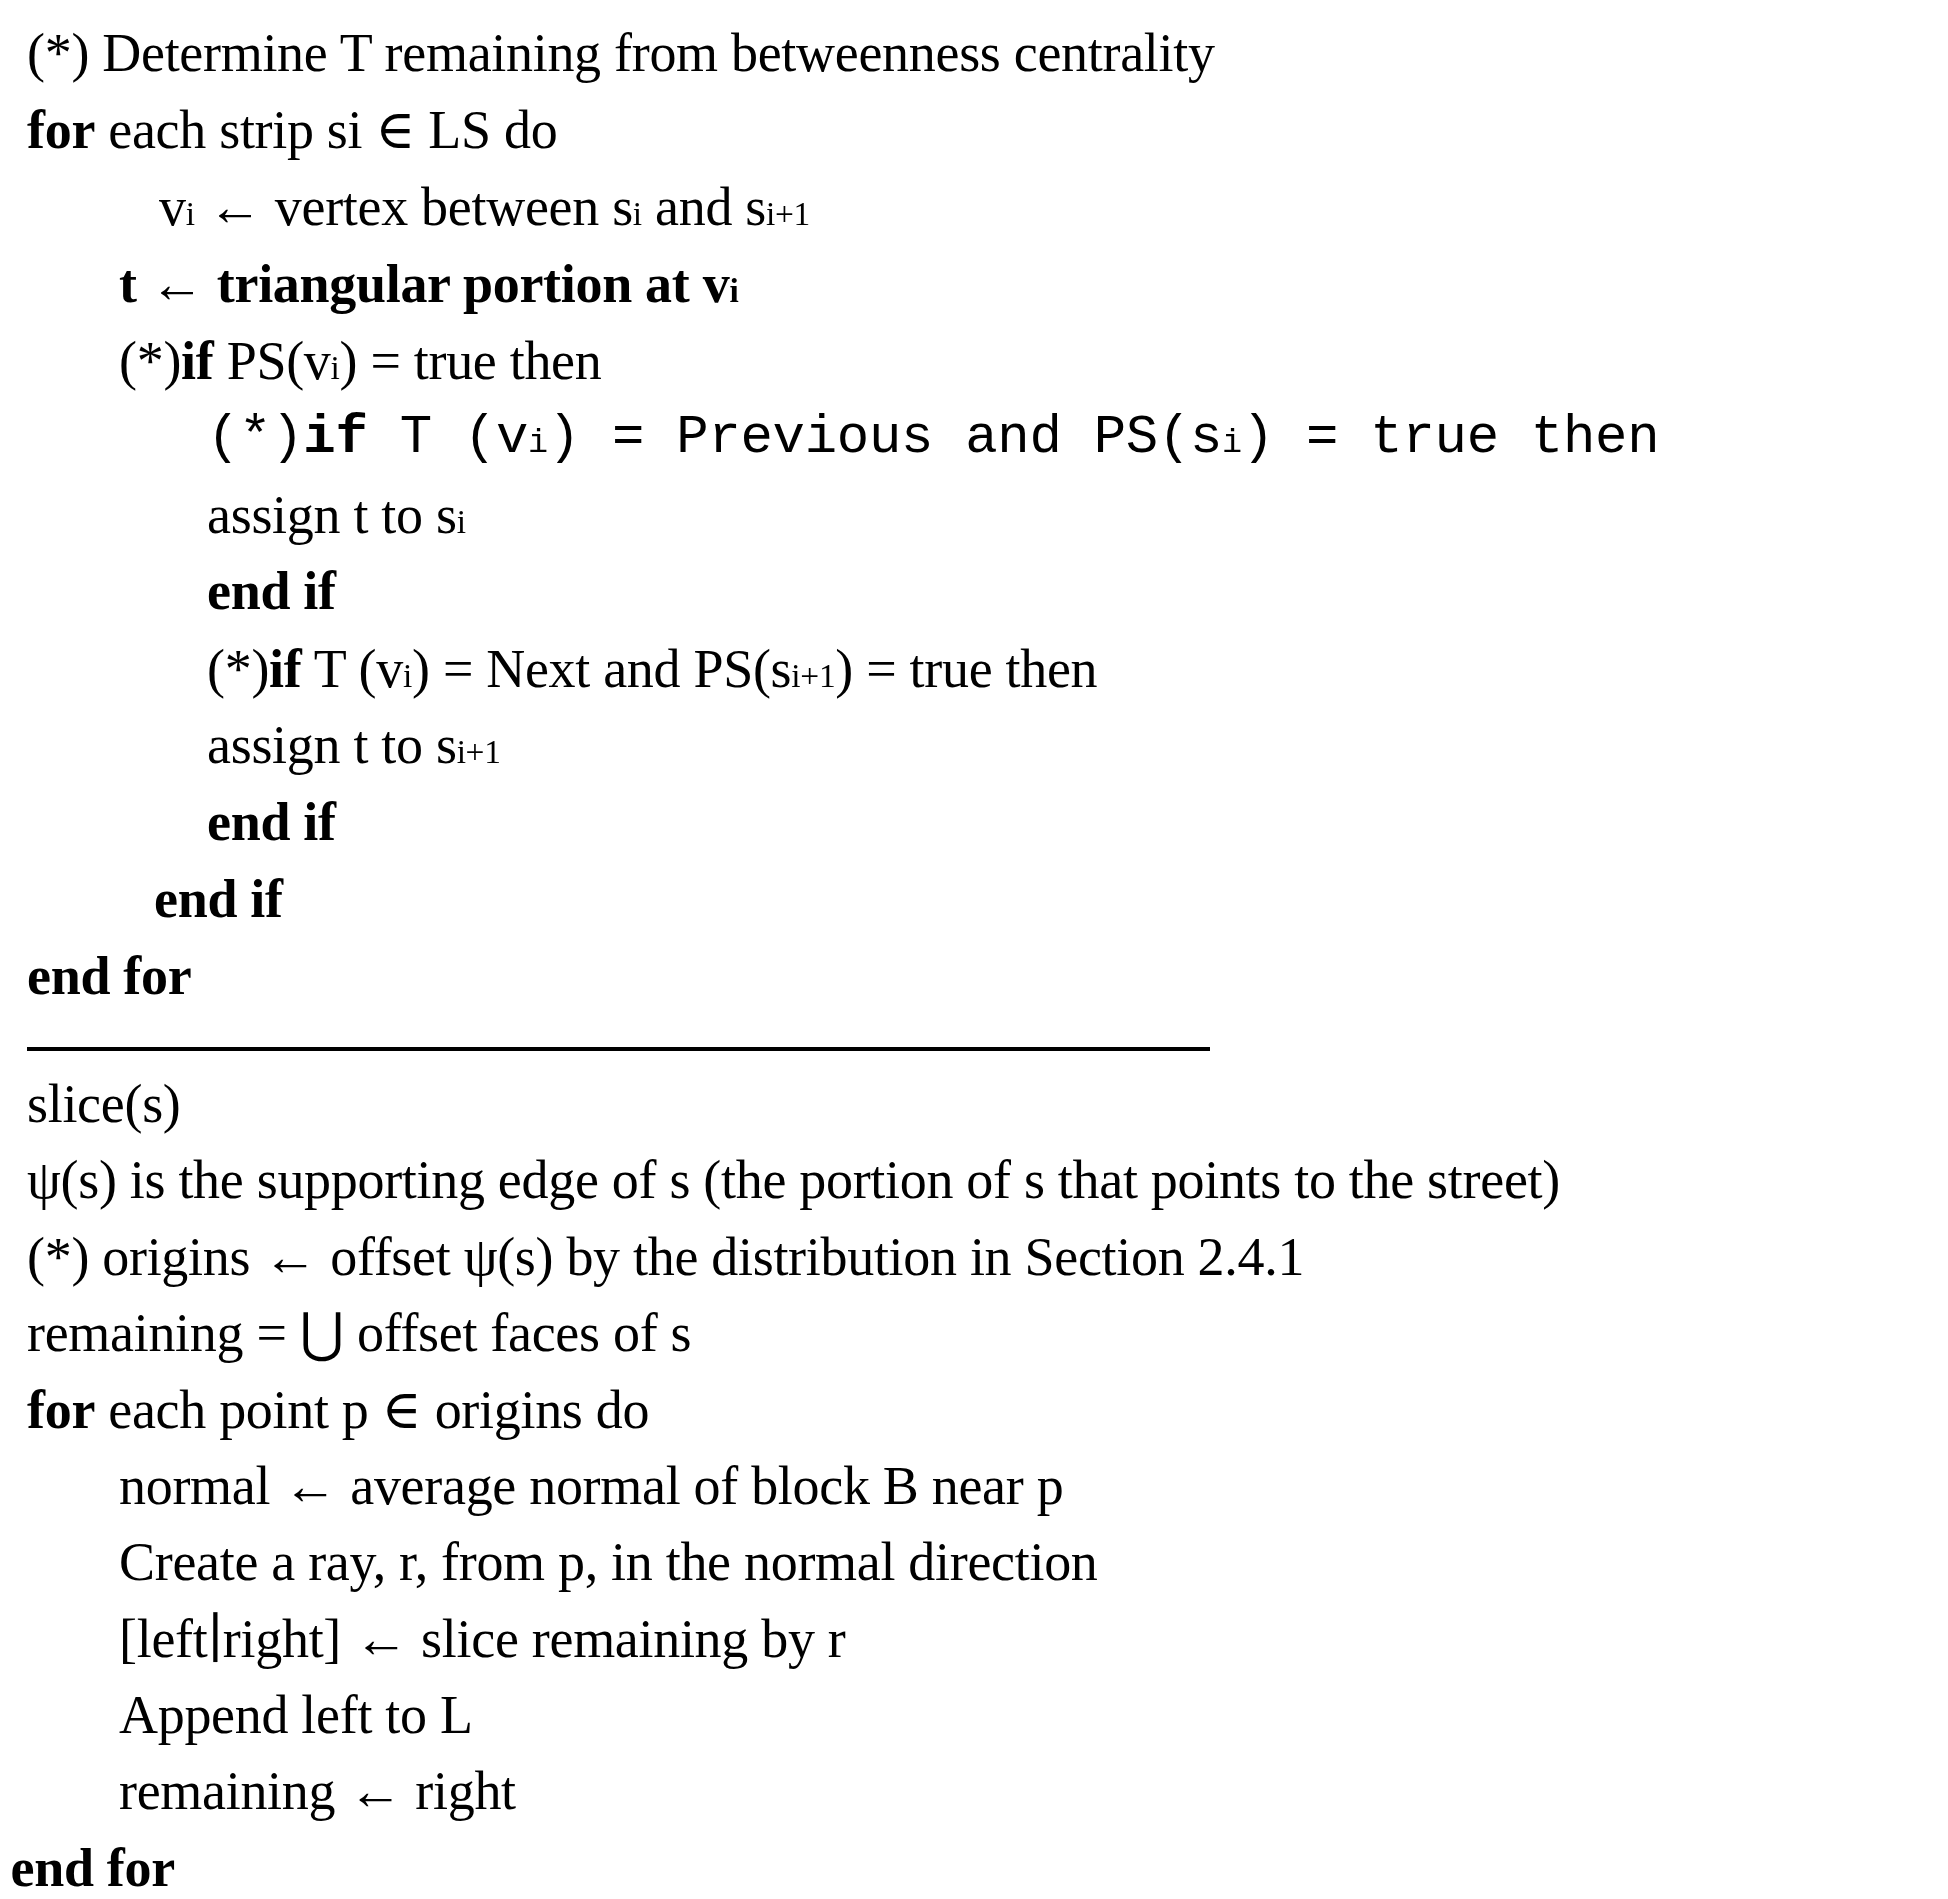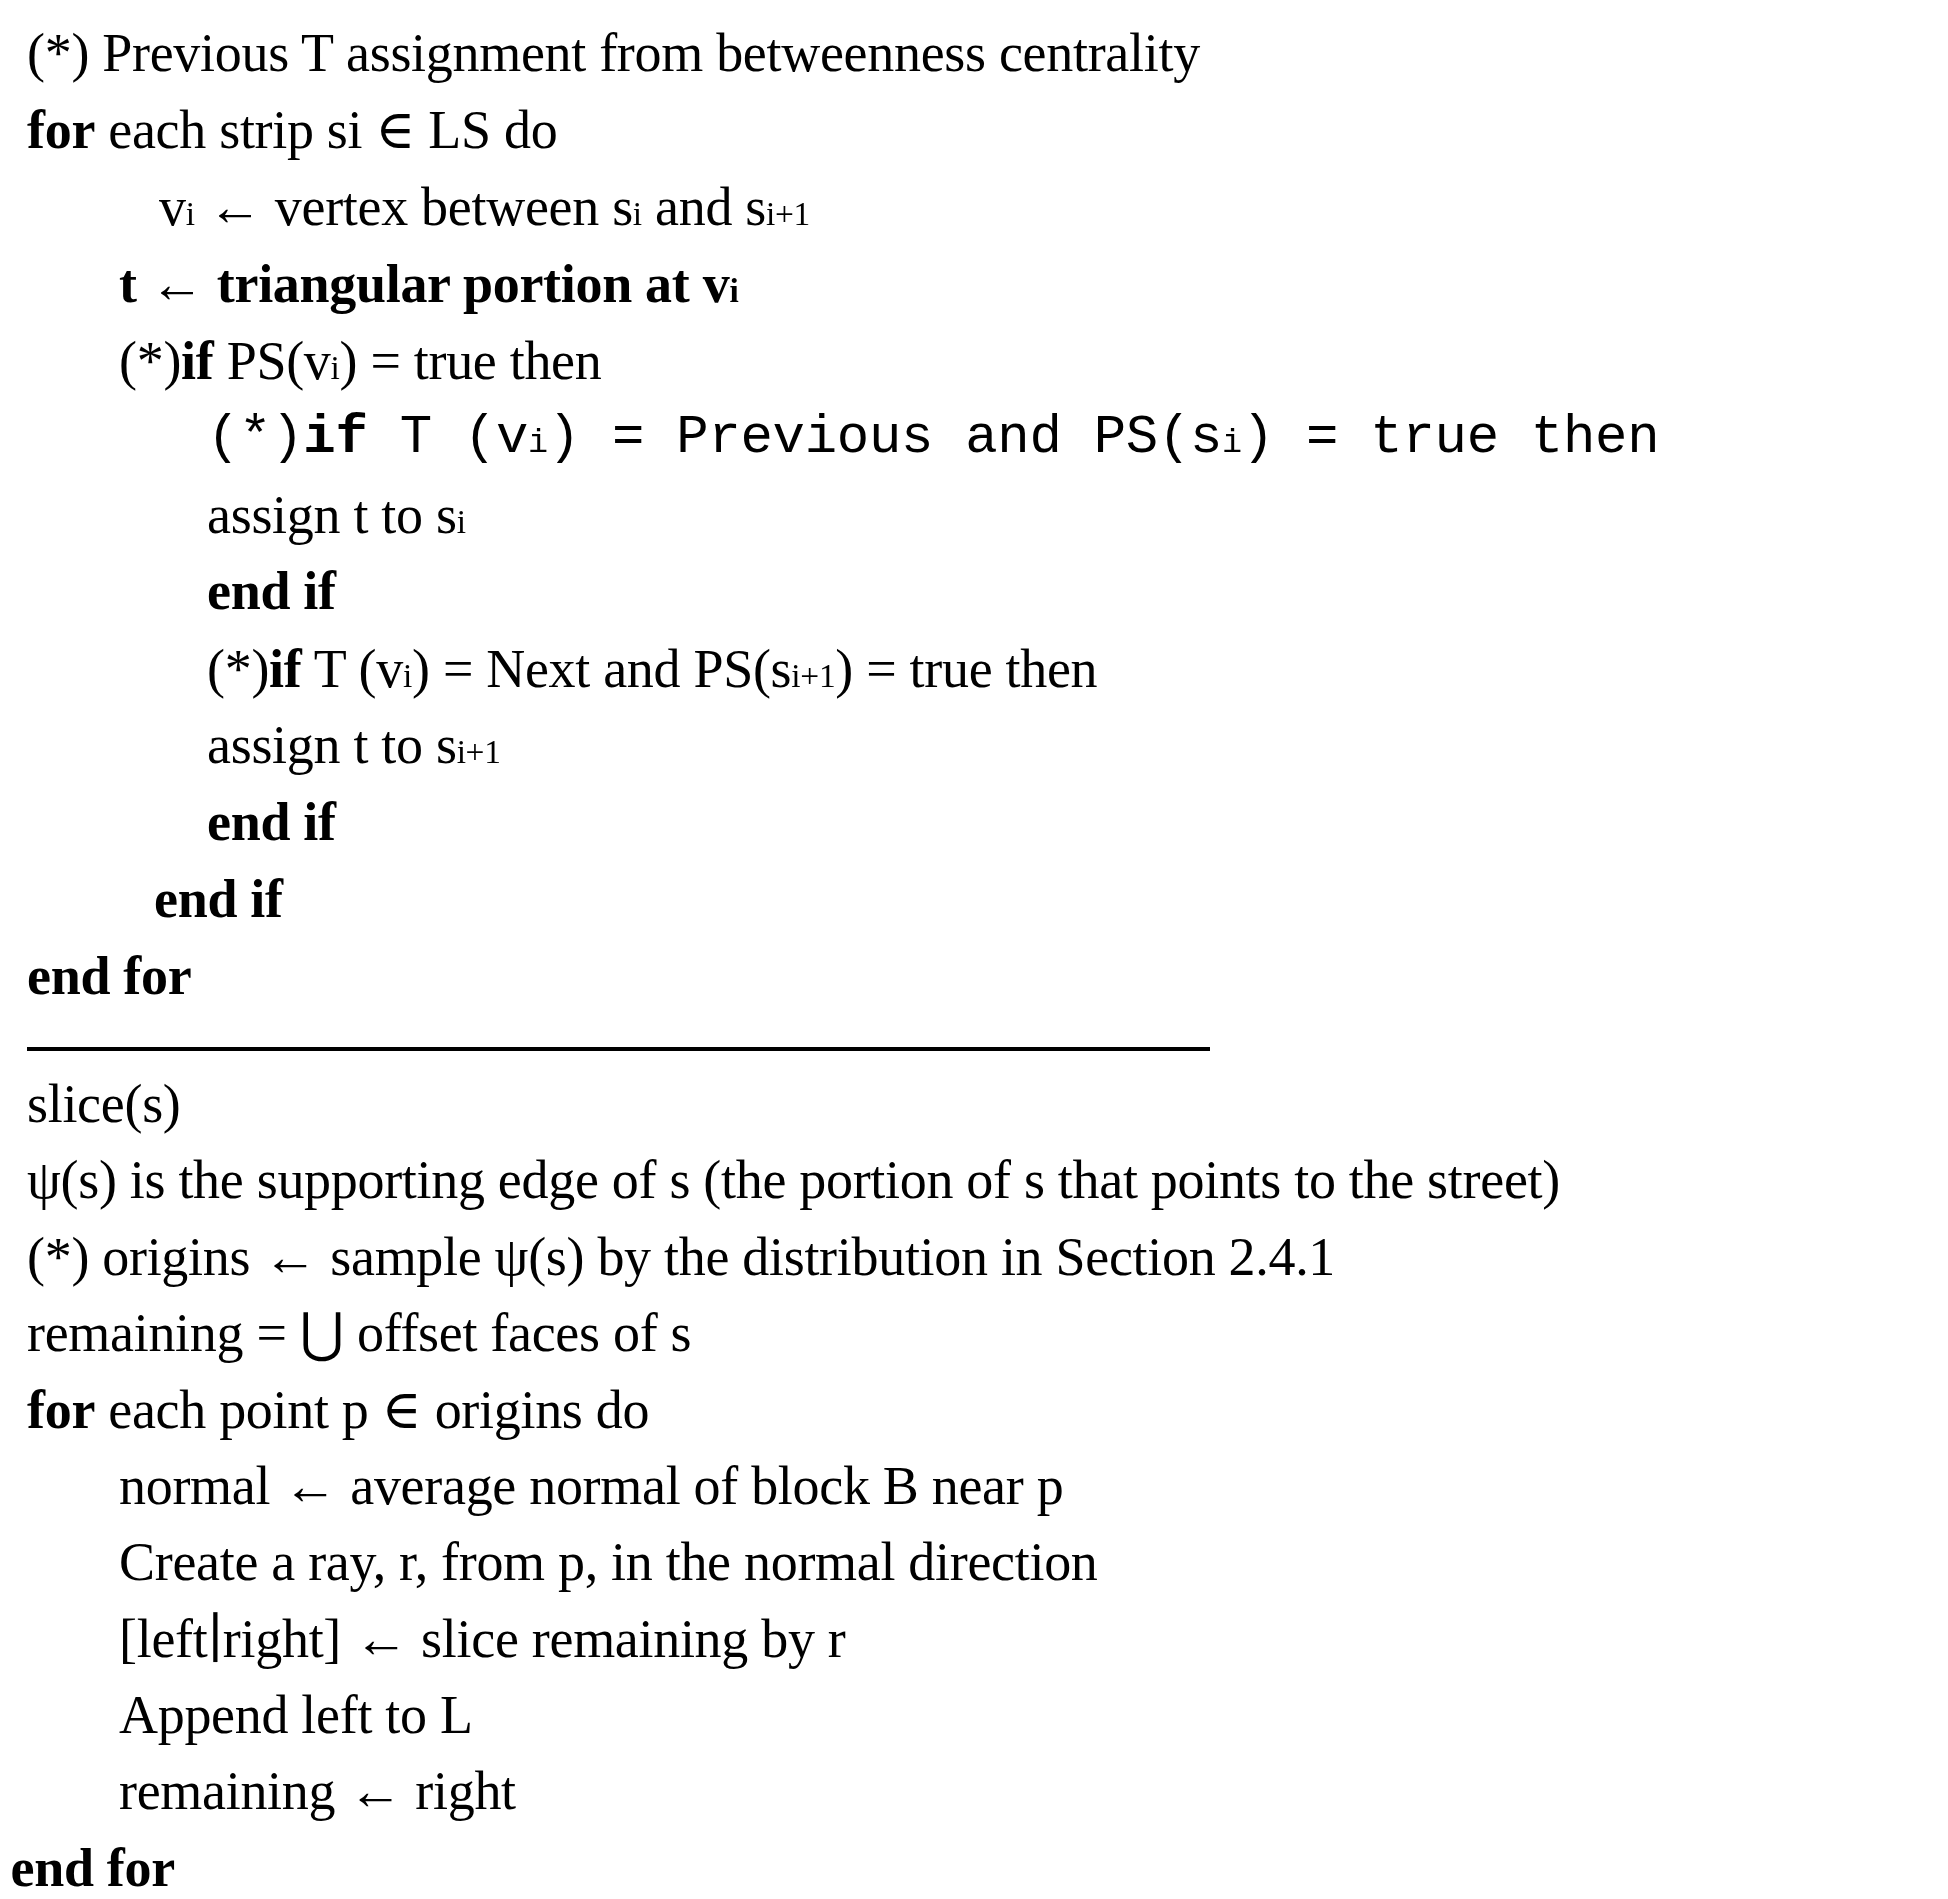--- a/index.html
+++ b/index.html
@@ -30,39 +30,39 @@
       top: 1047px;
       width: 1183px;
       height: 3.5px;
       background: #000000;
     }
   </style>
 </head>
 <body>
 
 <div id="algo-top">
-    <div class="line" style="left: 27px; top: 26px;"><span>(*) Previous T assignment from betweenness centrality</span></div>
+    <div class="line" style="left: 27px; top: 26px;"><span>(*) Determine T remaining from betweenness centrality</span></div>
     <div class="line" style="left: 27px; top: 103px;"><span class="kw">for</span><span> each strip si ∈ LS do</span></div>
     <div class="line" style="left: 119px; top: 180px; margin-left: 40px;"><span>v</span><span class="sub">i</span><span> ← vertex between s</span><span class="sub">i</span><span> and s</span><span class="sub">i+1</span></div>
     <div class="line" style="left: 119px; top: 257px; font-weight: bold;"><span>t ← triangular portion at v</span><span class="sub">i</span></div>
     <div class="line" style="left: 119px; top: 334px;"><span>(*)</span><span class="kw">if</span><span> PS(v</span><span class="sub">i</span><span>) = true then</span></div>
     <div class="line" style="left: 207px; top: 411px; font-family: Liberation Mono, monospace;"><span>(*)</span><span class="kw">if</span><span> T (v</span><span class="sub">i</span><span>) = Previous and PS(s</span><span class="sub">i</span><span>) = true then</span></div>
     <div class="line" style="left: 207px; top: 488px;"><span>assign t to s</span><span class="sub">i</span></div>
     <div class="line" style="left: 207px; top: 564px;"><span class="kw">end if</span></div>
     <div class="line" style="left: 207px; top: 642px;"><span>(*)</span><span class="kw">if</span><span> T (v</span><span class="sub">i</span><span>) = Next and PS(s</span><span class="sub">i+1</span><span>) = true then</span></div>
     <div class="line" style="left: 207px; top: 718px;"><span>assign t to s</span><span class="sub">i+1</span></div>
     <div class="line" style="left: 207px; top: 795px;"><span class="kw">end if</span></div>
     <div class="line" style="left: 154px; top: 872px;"><span class="kw">end if</span></div>
     <div class="line" style="left: 27px; top: 949px;"><span class="kw">end for</span></div>
   </div>
 <div class="rule"></div>
 <div id="algo-bottom">
     <div class="line" style="left: 27px; top: 1077px;"><span>slice(s)</span></div>
     <div class="line" style="left: 27px; top: 1153px;"><span>ψ(s) is the supporting edge of s (the portion of s that points to the street)</span></div>
-    <div class="line" style="left: 27px; top: 1230px;"><span>(*) origins ← sample ψ(s) by the distribution in Section 2.4.1</span></div>
+    <div class="line" style="left: 27px; top: 1230px;"><span>(*) origins ← offset ψ(s) by the distribution in Section 2.4.1</span></div>
     <div class="line" style="left: 27px; top: 1306px;"><span>remaining = ⋃ offset faces of s</span></div>
     <div class="line" style="left: 27px; top: 1383px;"><span class="kw">for</span><span> each point p ∈ origins do</span></div>
     <div class="line" style="left: 119px; top: 1459px;"><span>normal ← average normal of block B near p</span></div>
     <div class="line" style="left: 119px; top: 1535px;"><span>Create a ray, r, from p, in the normal direction</span></div>
     <div class="line" style="left: 119px; top: 1612px;"><span>[left∣right] ← slice remaining by r</span></div>
     <div class="line" style="left: 119px; top: 1688px;"><span>Append left to L</span></div>
     <div class="line" style="left: 119px; top: 1764px;"><span>remaining ← right</span></div>
     <div class="line" style="left: 10.5px; top: 1841px;"><span class="kw">end for</span></div>
   </div>
 

